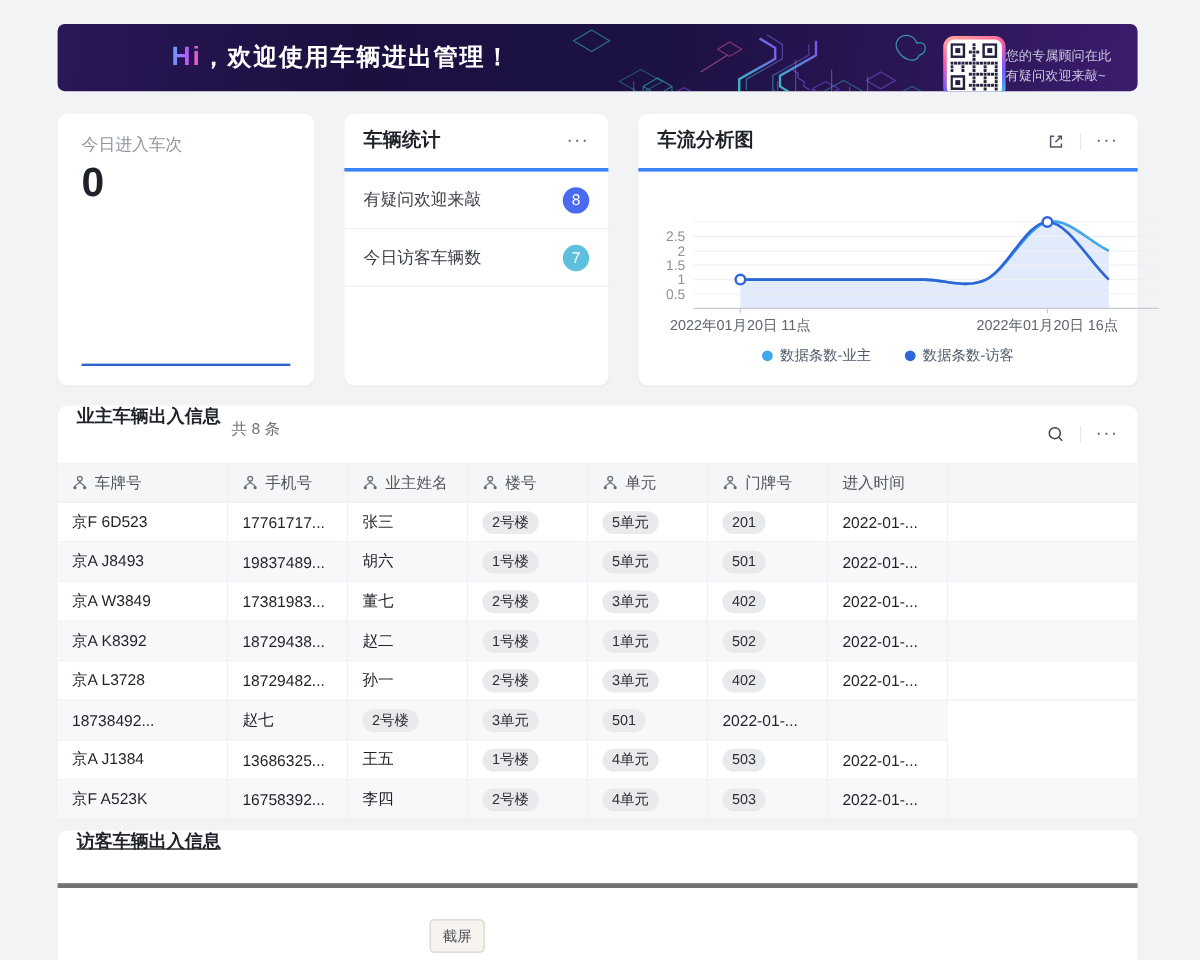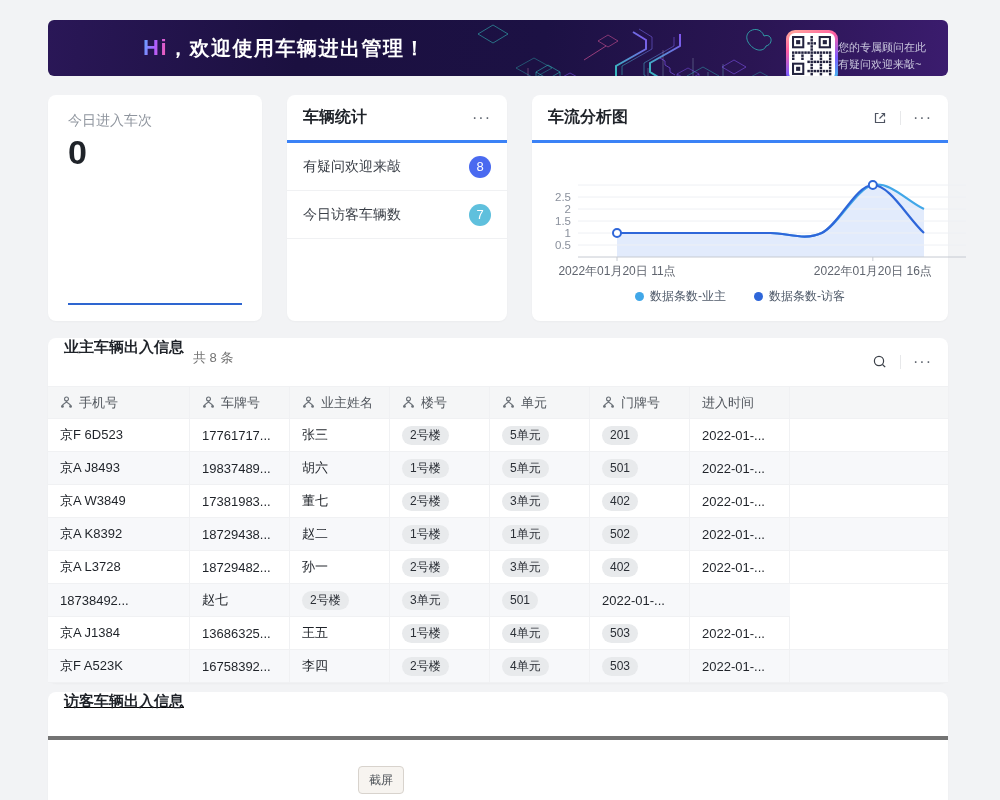--- a/index.html
+++ b/index.html
@@ -312,32 +312,32 @@
           <div class="tbl-row tbl-header">
             <div class="cell">
               <span style="display: flex;">
                 <svg width="13" height="13" viewBox="0 0 14 14" fill="none">
                   <circle cx="7" cy="3.2" r="2.1" stroke="#6a7077" stroke-width="1.2"></circle>
                   <path d="M2.6 10.6 C2.6 7.8 7 8.4 7 5.4 M11.4 10.6 C11.4 7.8 7 8.4 7 5.4" stroke="#6a7077" stroke-width="1.2"></path>
                   <circle cx="2.6" cy="11.2" r="1.5" fill="#6a7077"></circle>
                   <circle cx="11.4" cy="11.2" r="1.5" fill="#6a7077"></circle>
                 </svg>
               </span>
-              <span>手机号</span>
+              <span>车牌号</span>
             </div>
             <div class="cell">
               <span style="display: flex;">
                 <svg width="13" height="13" viewBox="0 0 14 14" fill="none">
                   <circle cx="7" cy="3.2" r="2.1" stroke="#6a7077" stroke-width="1.2"></circle>
                   <path d="M2.6 10.6 C2.6 7.8 7 8.4 7 5.4 M11.4 10.6 C11.4 7.8 7 8.4 7 5.4" stroke="#6a7077" stroke-width="1.2"></path>
                   <circle cx="2.6" cy="11.2" r="1.5" fill="#6a7077"></circle>
                   <circle cx="11.4" cy="11.2" r="1.5" fill="#6a7077"></circle>
                 </svg>
               </span>
-              <span>车牌号</span>
+              <span>手机号</span>
             </div>
             <div class="cell">
               <span style="display: flex;">
                 <svg width="13" height="13" viewBox="0 0 14 14" fill="none">
                   <circle cx="7" cy="3.2" r="2.1" stroke="#6a7077" stroke-width="1.2"></circle>
                   <path d="M2.6 10.6 C2.6 7.8 7 8.4 7 5.4 M11.4 10.6 C11.4 7.8 7 8.4 7 5.4" stroke="#6a7077" stroke-width="1.2"></path>
                   <circle cx="2.6" cy="11.2" r="1.5" fill="#6a7077"></circle>
                   <circle cx="11.4" cy="11.2" r="1.5" fill="#6a7077"></circle>
                 </svg>
               </span>

